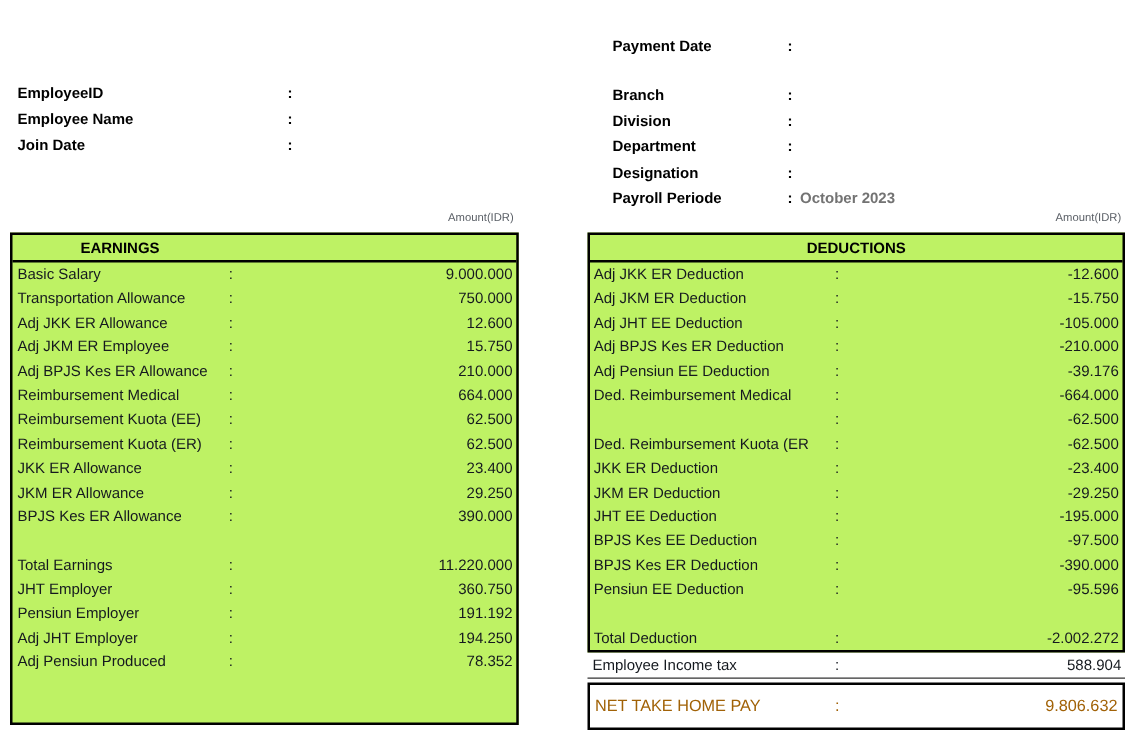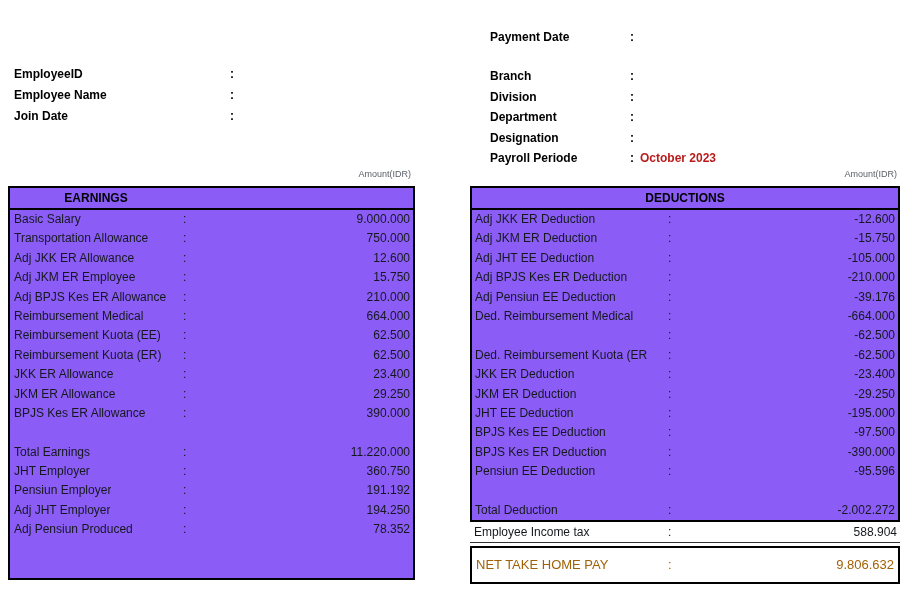--- a/index.html
+++ b/index.html
@@ -15,29 +15,29 @@
   }
   
   .info-block{position:absolute;font-size:12px;}
   .info-left{left:14px;top:64px;width:420px;}
   .info-right{left:490px;top:66px;width:400px;}
   .pay-date{left:490px;top:27px;width:400px;}
   .info-row{position:relative;height:21px;line-height:21px;}
   .info-right .info-row{height:20.6px;line-height:20.6px;}
   .info-row .ilbl{font-weight:bold;color:#000;}
   .info-row .icol{position:absolute;left:216px;font-weight:bold;color:#000;}
-  .info-row .ival{position:absolute;left:228px;font-weight:bold;color:#b91c1c;white-space:nowrap;}
+  .info-row .ival{position:absolute;left:228px;font-weight:bold;color:#737373;white-space:nowrap;}
   .info-right .icol,.pay-date .icol{left:140px;}
   .info-right .ival,.pay-date .ival{left:150px;}
   
   .amount-unit{position:absolute;top:169px;height:15px;font-size:9px;color:#5a5f66;text-align:right;}
   .amount-unit.left{left:8px;width:403px;}
   .amount-unit.right{left:470px;width:427px;}
   
-  .pay-table{position:absolute;top:186px;border:2px solid #000;background:#8b5cf6;}
+  .pay-table{position:absolute;top:186px;border:2px solid #000;background:#bef264;}
   .pay-table.left{left:8px;width:403px;}
   .pay-table.right{left:470px;width:426px;}
   .tbl-header{height:20px;line-height:20px;border-bottom:2px solid #000;
     font-size:12px;font-weight:bold;color:#000;}
   .pay-table.left .tbl-header span{display:inline-block;width:172px;text-align:center;}
   .pay-table.right .tbl-header{text-align:center;}
   .trow{position:relative;height:19.4px;line-height:19.4px;font-size:12px;white-space:nowrap;}
   .trow .lbl{display:inline-block;padding-left:4px;max-width:166px;overflow:hidden;vertical-align:top;}
   .pay-table.right .trow .lbl{padding-left:3px;max-width:190px;}
   .trow .col{position:absolute;left:173px;}

